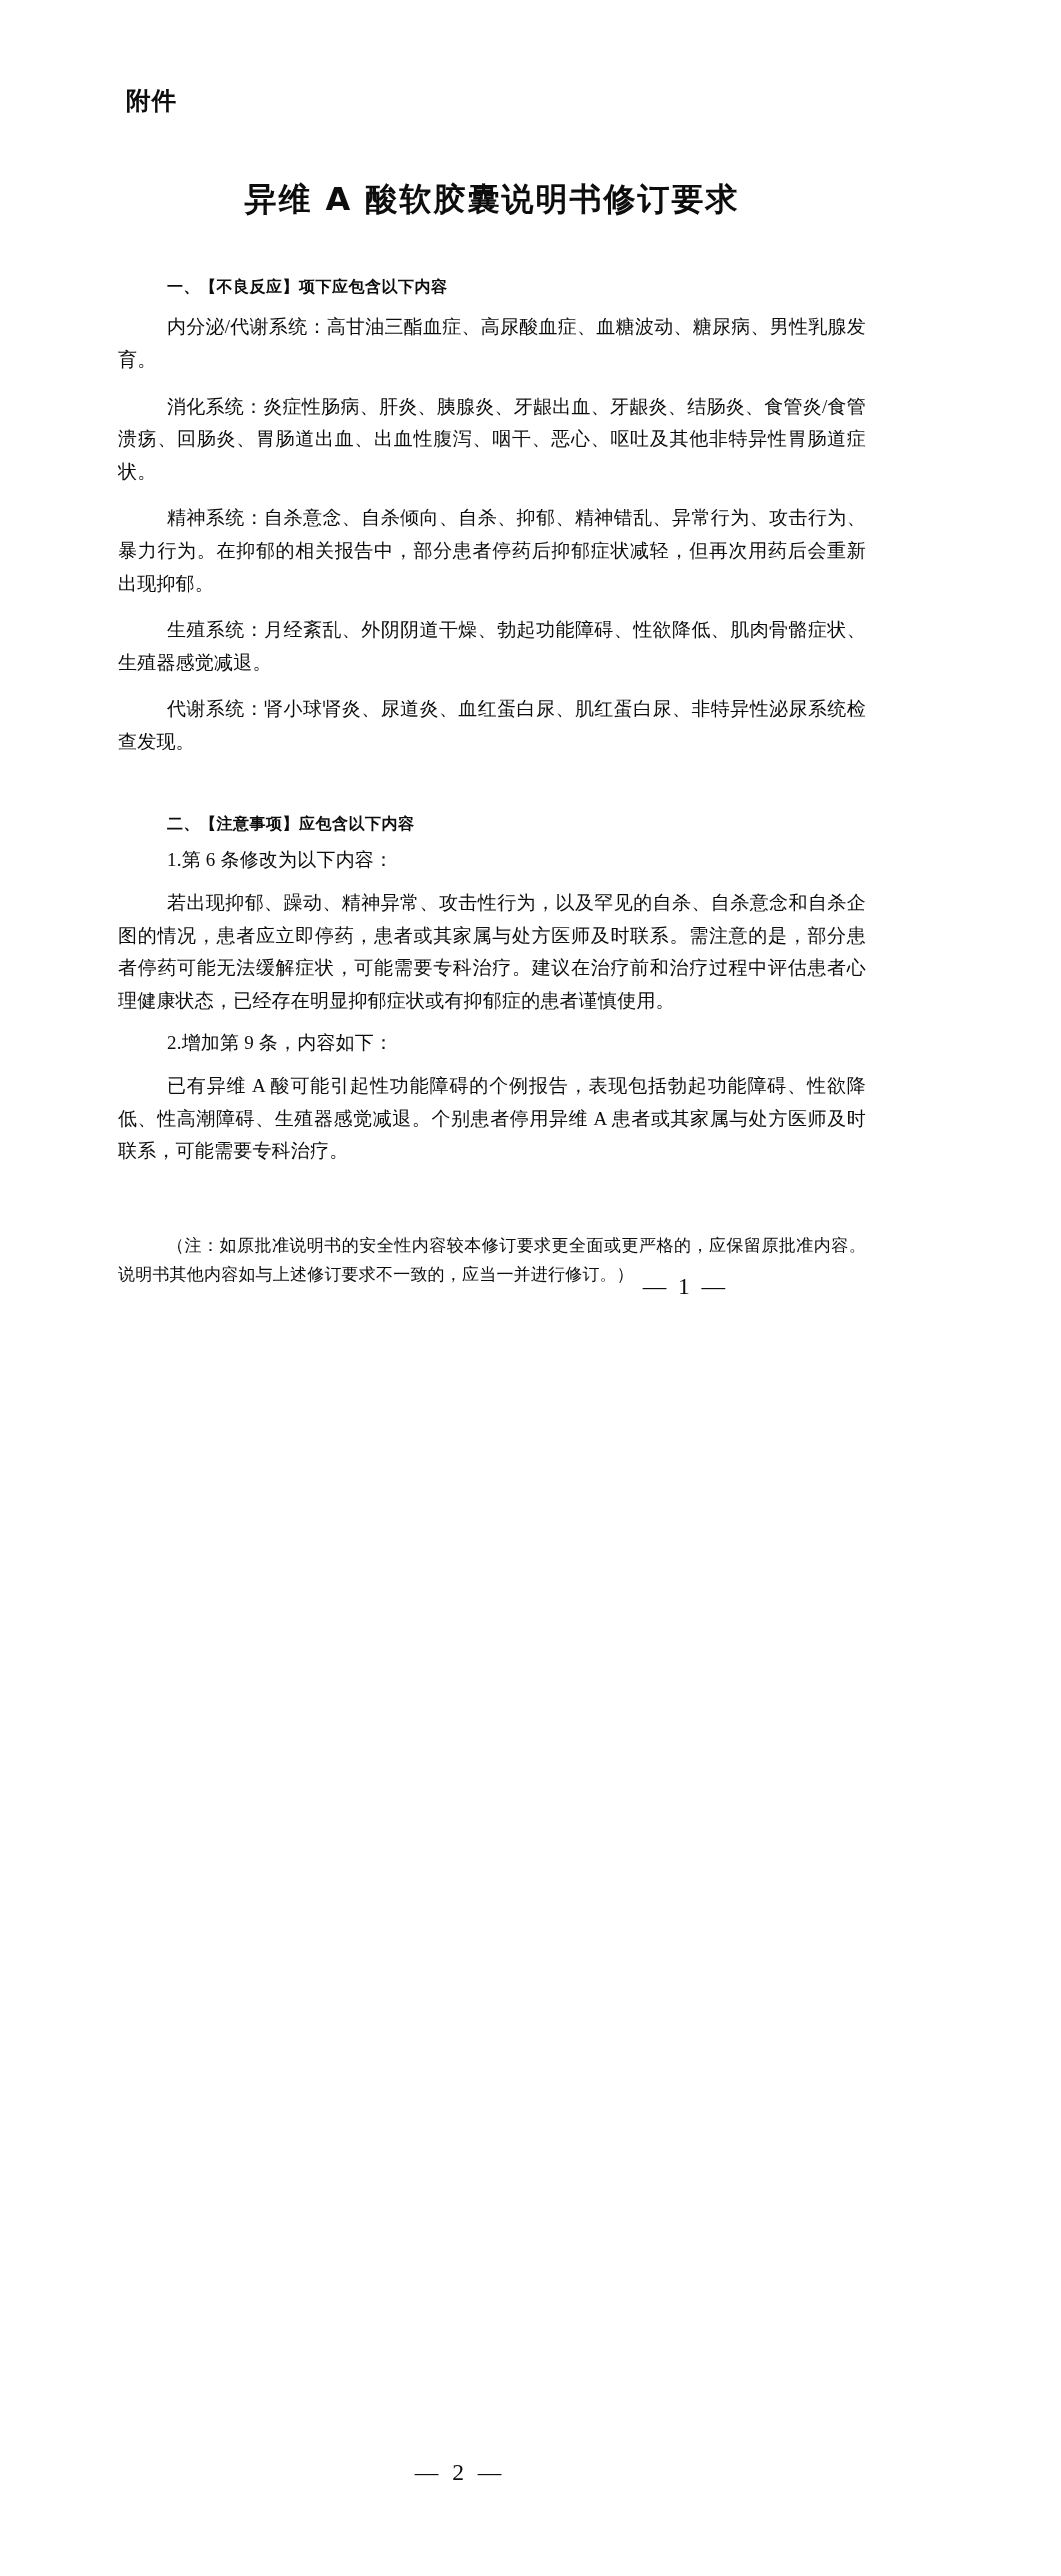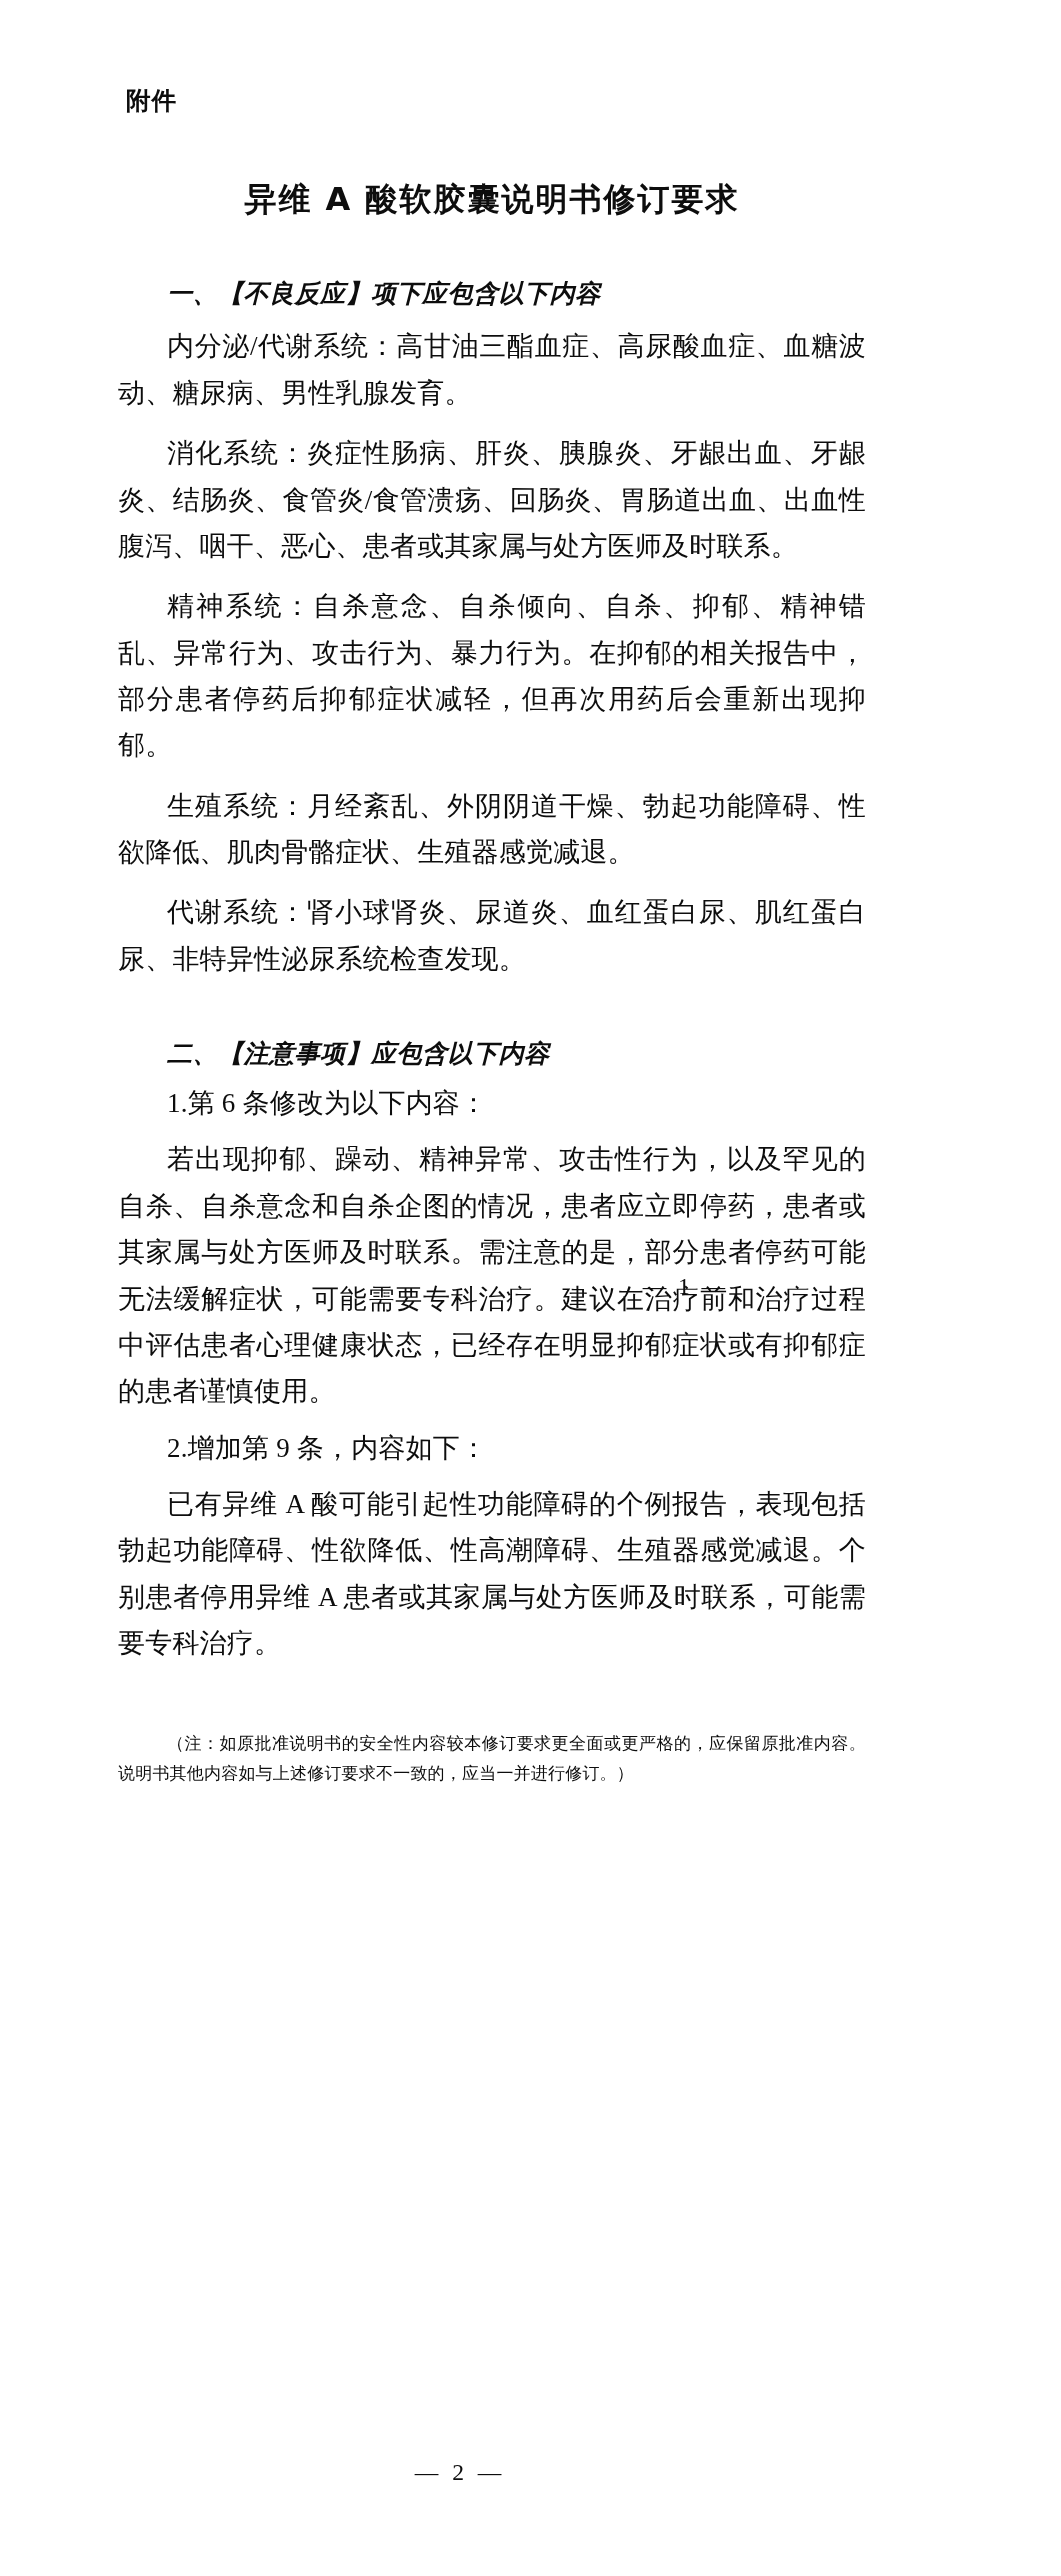--- a/index.html
+++ b/index.html
@@ -31,28 +31,27 @@
     text-align: center;
     font-family: "DejaVu Sans", "Liberation Sans", sans-serif;
     font-weight: bold;
     font-size: 32px;
     letter-spacing: 2px;
     margin: 61px 0 0 0;
   }
   .section-heading {
     font-family: "DejaVu Sans", "Liberation Sans", sans-serif;
     font-weight: bold;
-    font-size: 25px;
+    font-size: 16px;
     letter-spacing: 0.5px;
     margin: 55px 0 0 0;
     text-indent: 49px;
-    font-style: italic;
   }
   .para {
-    font-size: 27px;
+    font-size: 19px;
     line-height: 1.72;
     text-align: justify;
     text-justify: inter-ideograph;
     margin: 13.8px 0 0 0;
     text-indent: 49px;
     letter-spacing: 0.2px;
   }
   .para.tight {
     margin-top: 9.8px;
   }
@@ -91,21 +90,21 @@
 <body>
 
 <div class="page">
 
   <div class="attachment-label">附件</div>
 
   <div class="doc-title">异维 A 酸软胶囊说明书修订要求</div>
 
   <div class="section-heading">一、【不良反应】项下应包含以下内容</div>
   <p class="para">内分泌/代谢系统：高甘油三酯血症、高尿酸血症、血糖波动、糖尿病、男性乳腺发育。</p>
-  <p class="para">消化系统：炎症性肠病、肝炎、胰腺炎、牙龈出血、牙龈炎、结肠炎、食管炎/食管溃疡、回肠炎、胃肠道出血、出血性腹泻、咽干、恶心、患者或其家属与处方医师及时联系。</p>
+  <p class="para">消化系统：炎症性肠病、肝炎、胰腺炎、牙龈出血、牙龈炎、结肠炎、食管炎/食管溃疡、回肠炎、胃肠道出血、出血性腹泻、咽干、恶心、呕吐及其他非特异性胃肠道症状。</p>
   <p class="para">精神系统：自杀意念、自杀倾向、自杀、抑郁、精神错乱、异常行为、攻击行为、暴力行为。在抑郁的相关报告中，部分患者停药后抑郁症状减轻，但再次用药后会重新出现抑郁。</p>
   <p class="para">生殖系统：月经紊乱、外阴阴道干燥、勃起功能障碍、性欲降低、肌肉骨骼症状、生殖器感觉减退。</p>
   <p class="para">代谢系统：肾小球肾炎、尿道炎、血红蛋白尿、肌红蛋白尿、非特异性泌尿系统检查发现。</p>
 
   <div class="page-num-inline">— 1 —</div>
 
   <div class="section-heading">二、【注意事项】应包含以下内容</div>
   <p class="para tight">1.第 6 条修改为以下内容：</p>
   <p class="para tight">若出现抑郁、躁动、精神异常、攻击性行为，以及罕见的自杀、自杀意念和自杀企图的情况，患者应立即停药，患者或其家属与处方医师及时联系。需注意的是，部分患者停药可能无法缓解症状，可能需要专科治疗。建议在治疗前和治疗过程中评估患者心理健康状态，已经存在明显抑郁症状或有抑郁症的患者谨慎使用。</p>
   <p class="para tight">2.增加第 9 条，内容如下：</p>

